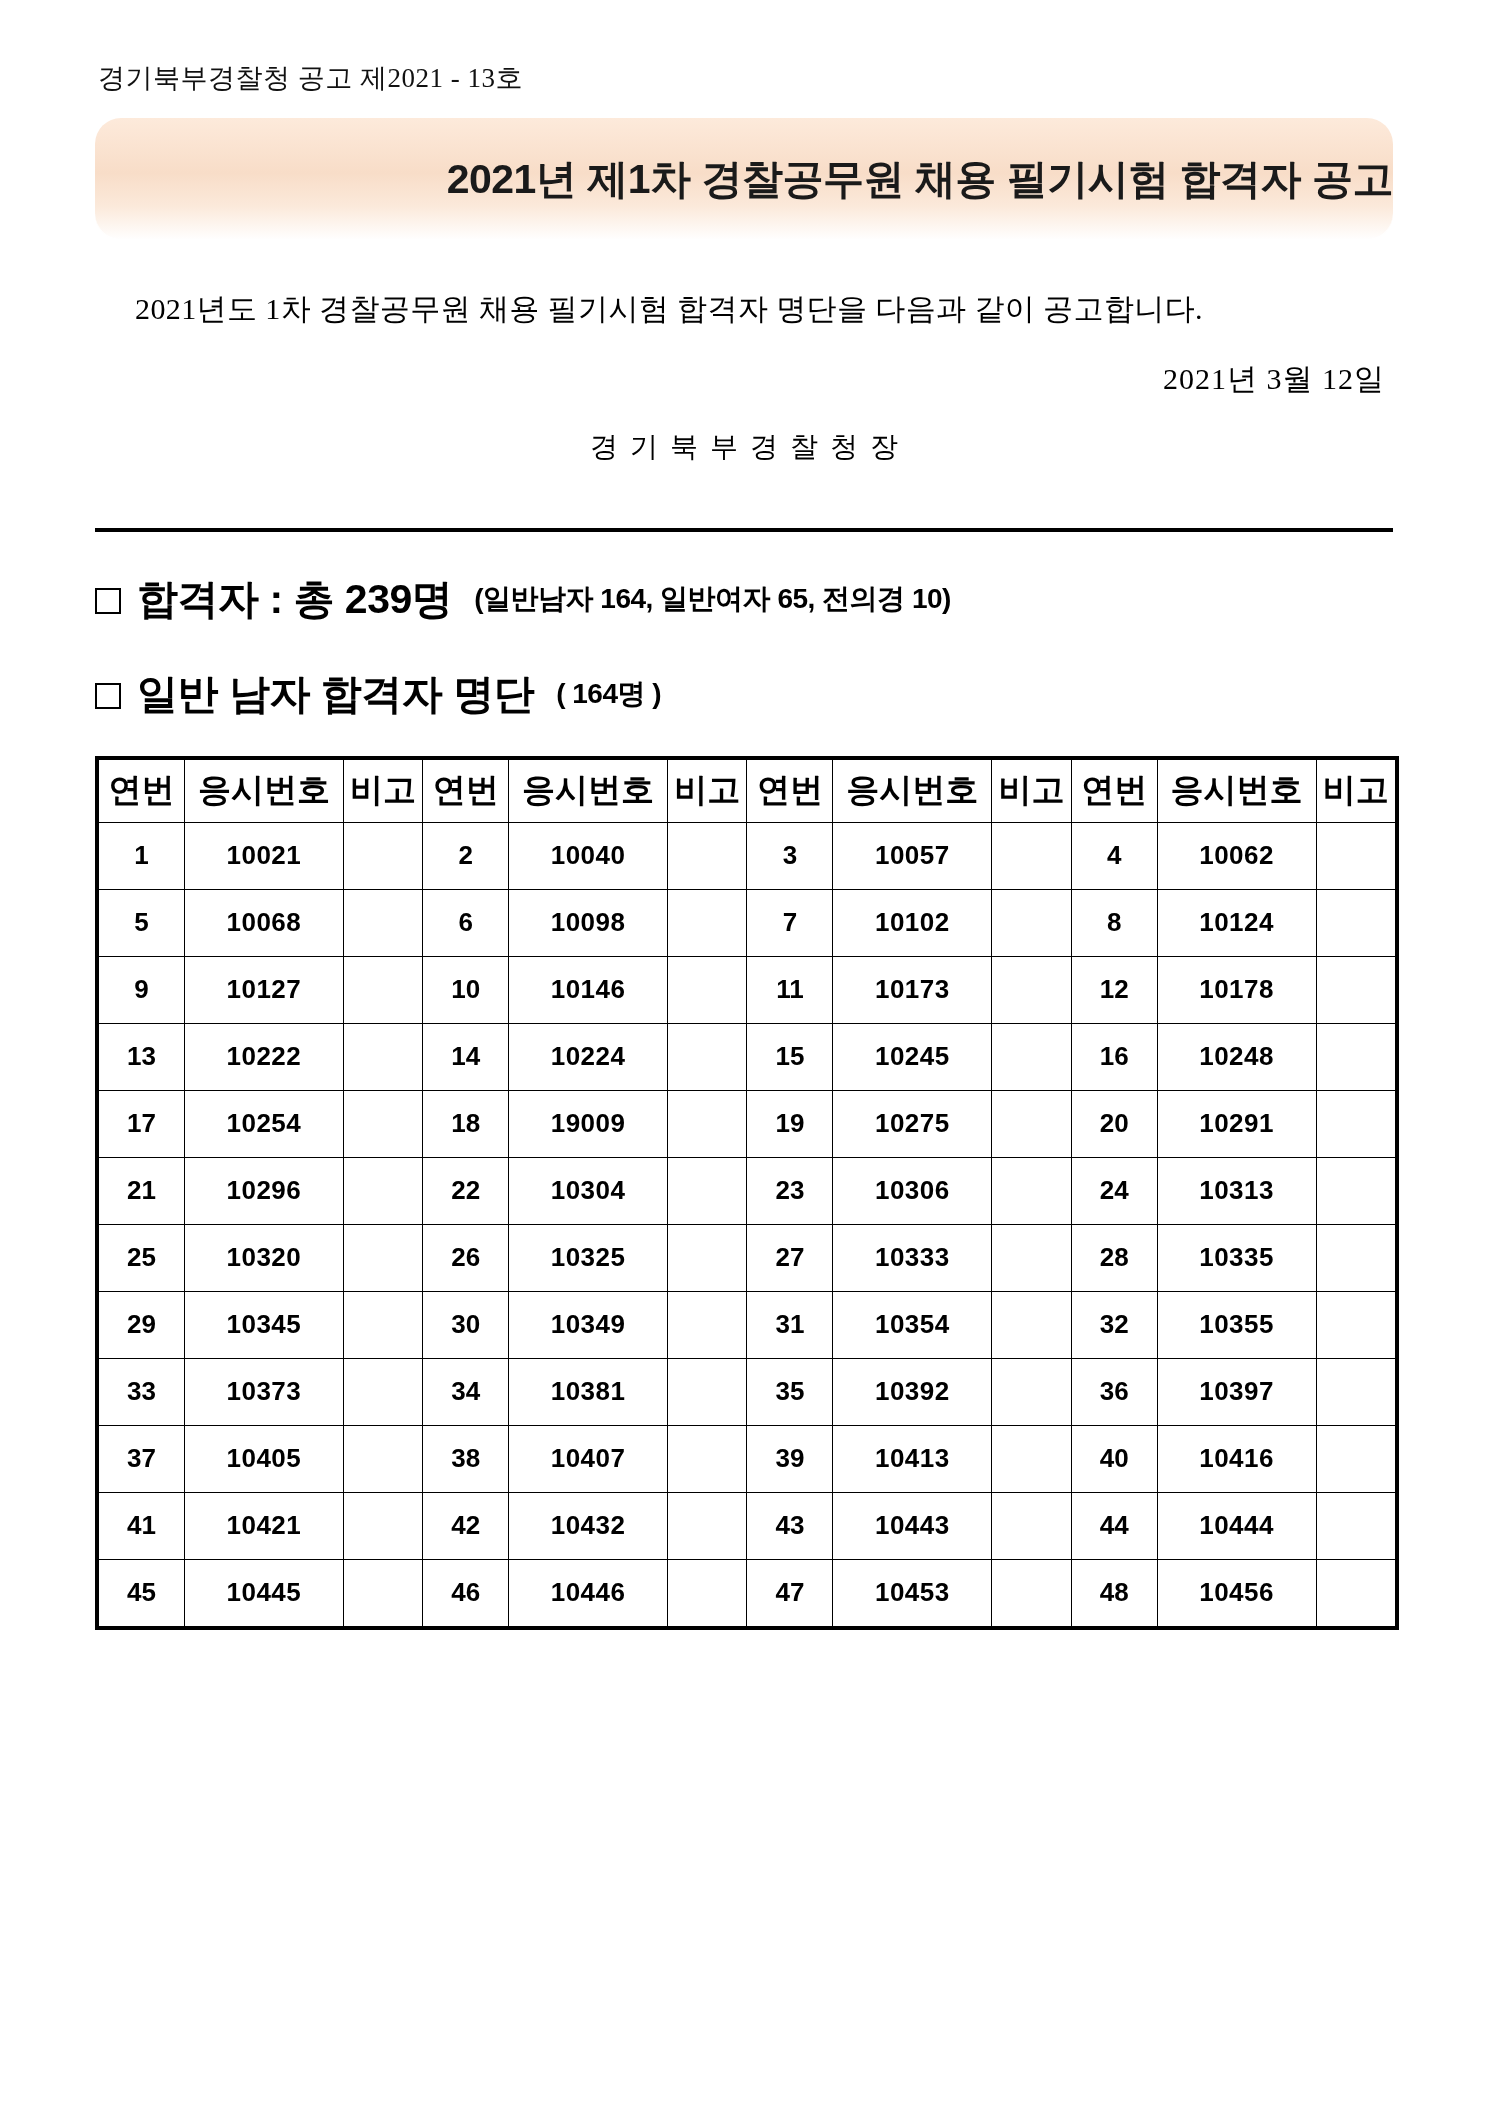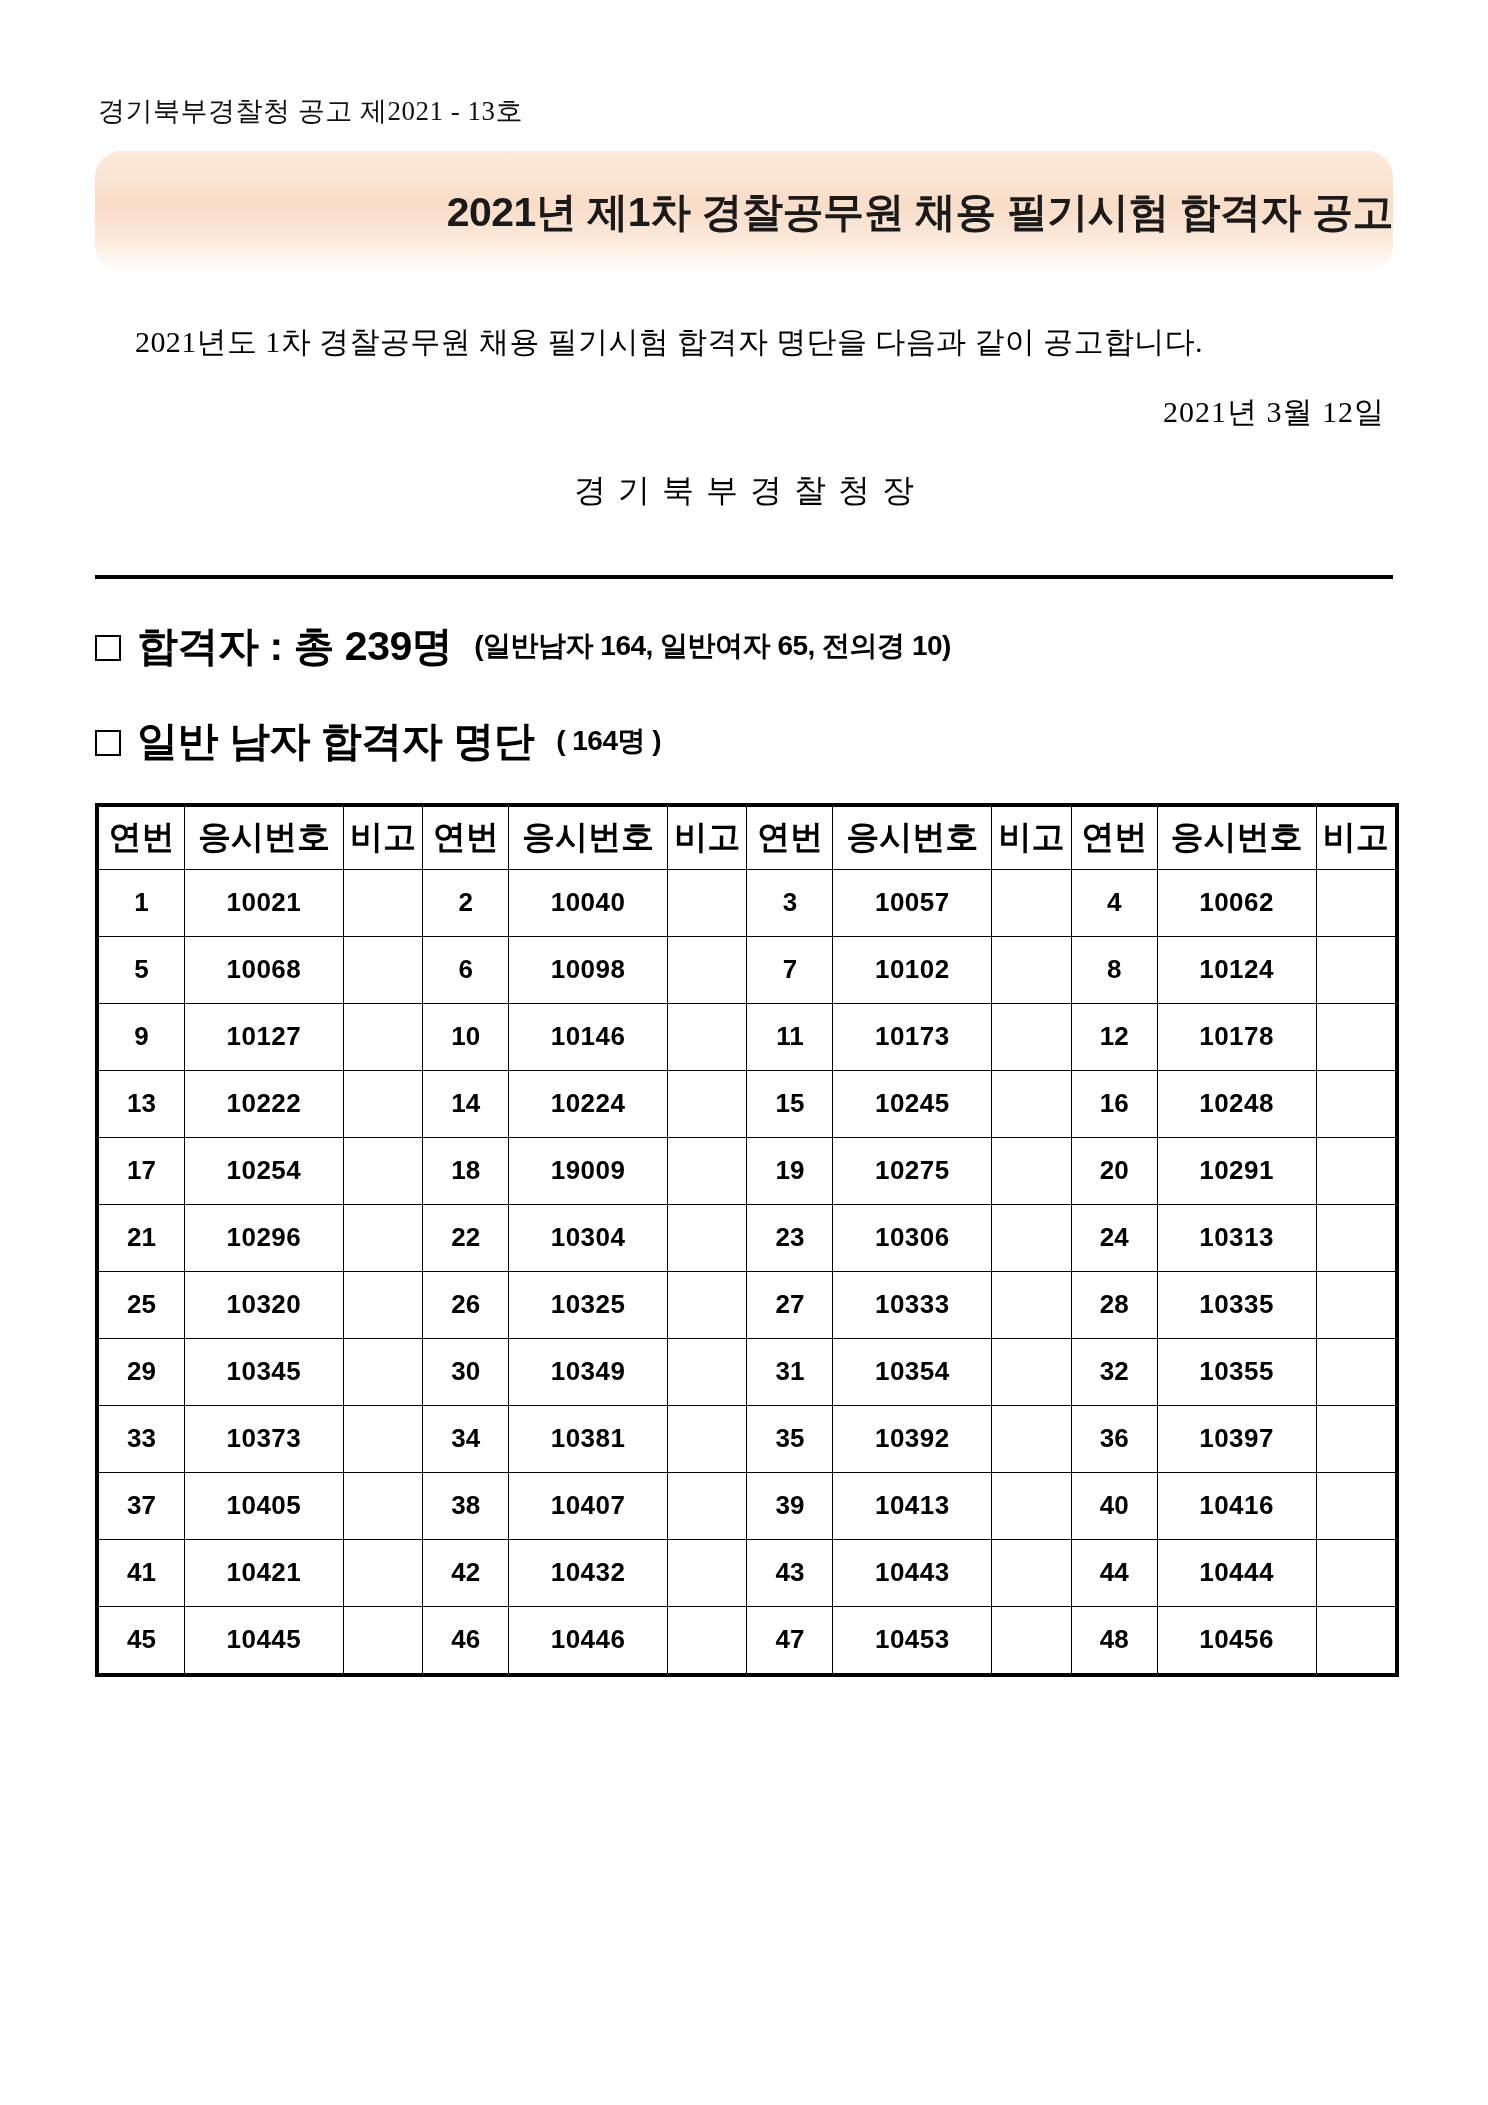--- a/index.html
+++ b/index.html
@@ -12,21 +12,21 @@
     height: 2105px;
     font-family: "Liberation Serif", serif;
     color: #000000;
     position: relative;
     overflow: hidden;
   }
   .page {
     width: 1488px;
     min-height: 2105px;
     box-sizing: border-box;
-    padding: 93px 95px 0 95px;
+    padding: 60px 95px 0 95px;
     position: relative;
   }
   .doc-number {
     font-family: "Liberation Serif", serif;
     font-size: 27px;
     letter-spacing: 0.5px;
     color: #111;
     margin: 0 0 22px 3px;
   }
   .title-banner {
@@ -59,23 +59,23 @@
     width: 40px;
   }
   .date-line {
     margin-top: 26px;
     text-align: right;
     font-size: 30px;
     letter-spacing: 1px;
     padding-right: 8px;
   }
   .issuer {
-    margin-top: 36px;
+    margin-top: 28px;
     text-align: center;
-    font-size: 32px;
+    font-size: 28px;
     letter-spacing: 12px;
     padding-left: 12px;
   }
   .rule {
     margin-top: 62px;
     border: none;
     border-top: 4px solid #000;
     height: 0;
   }
   .section {

